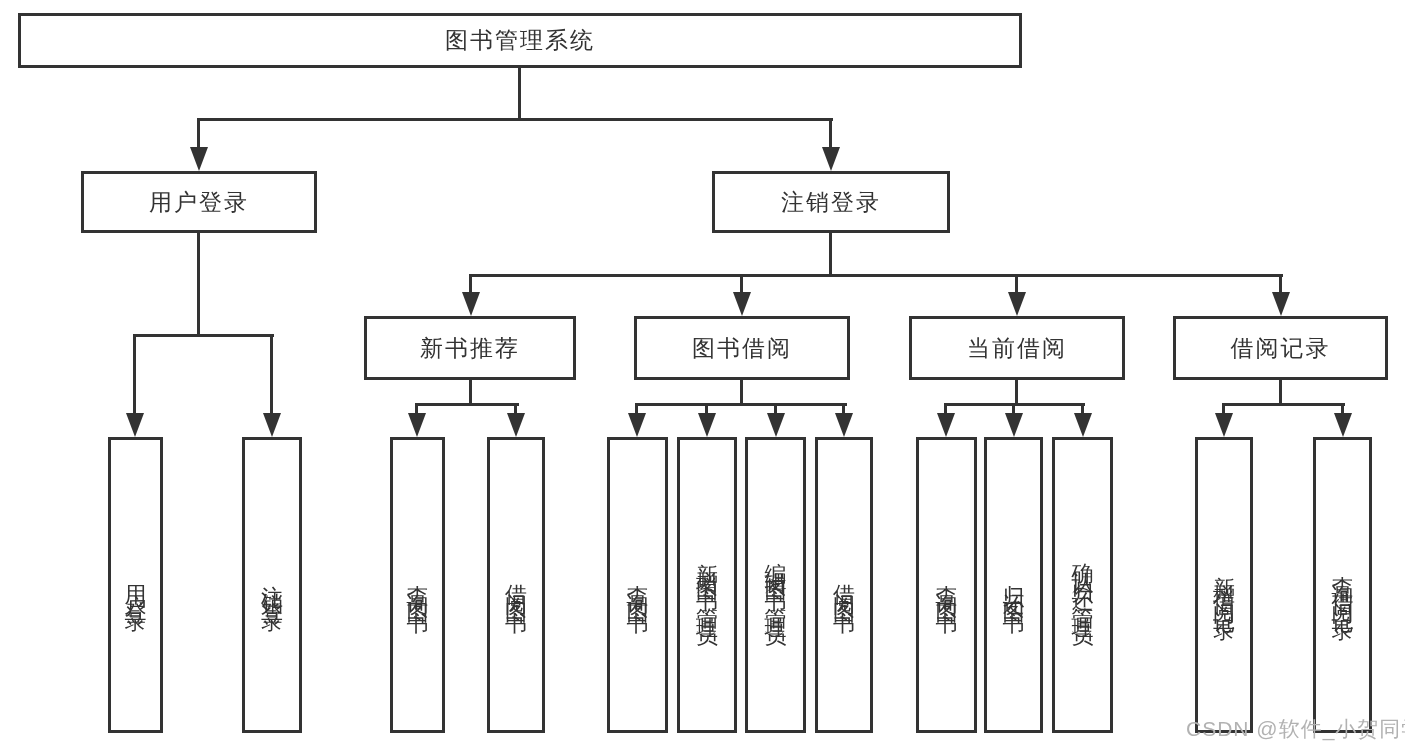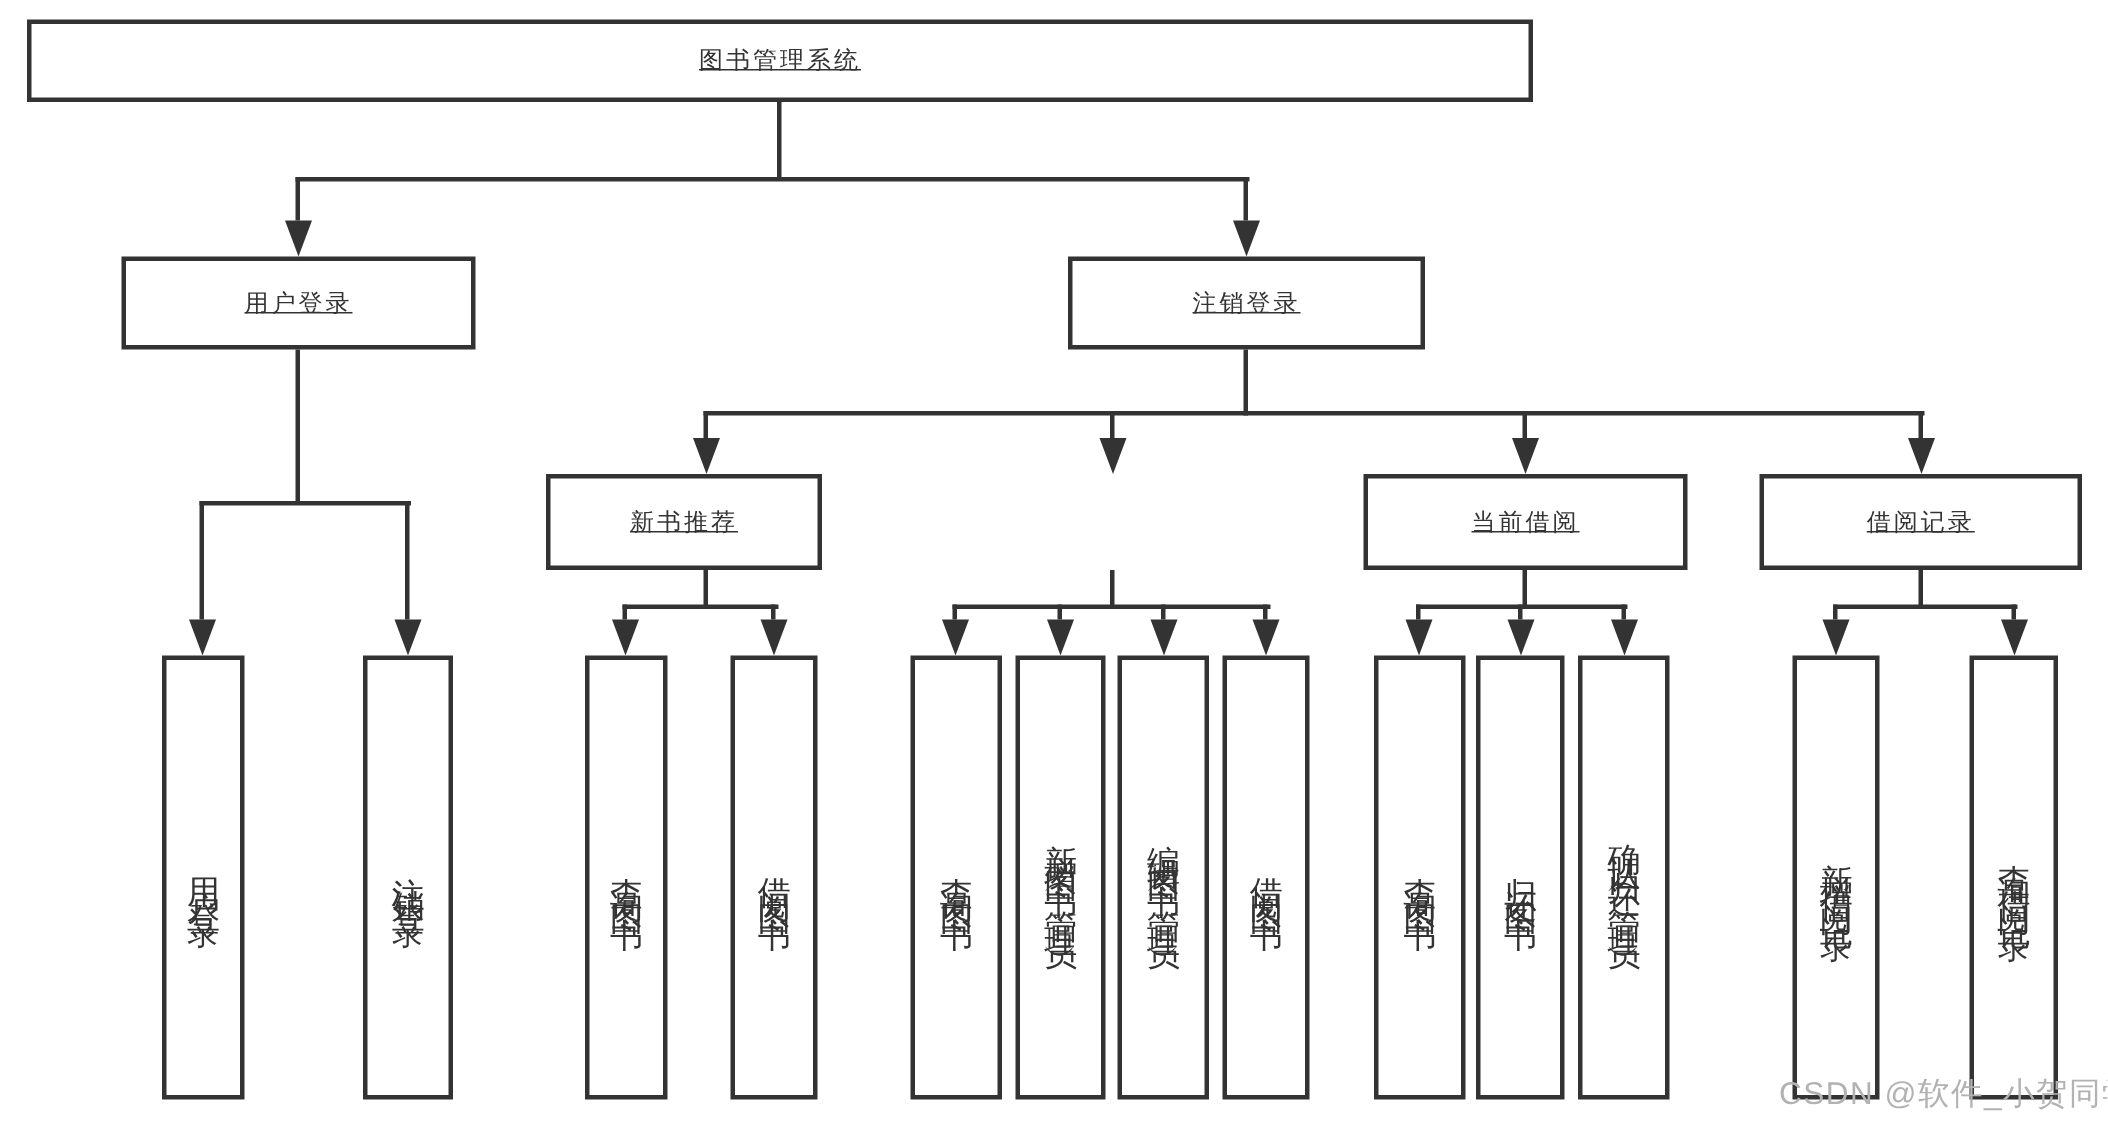--- a/index.html
+++ b/index.html
@@ -13,21 +13,21 @@
   .box{
     position:absolute;
     box-sizing:border-box;
     border:3px solid #333333;
     background:#ffffff;
     display:flex;
     align-items:center;
     justify-content:center;
     color:#333333;
   }
-  .hbox{font-size:16px;letter-spacing:2px;white-space:nowrap;text-decoration:underline;}
+  .hbox{font-size:23px;letter-spacing:2px;white-space:nowrap;}
   .vbox span{
     writing-mode:vertical-rl;
     text-orientation:mixed;
     font-size:22px;
     letter-spacing:9px;
     line-height:1.1;
     white-space:nowrap;
   }
   .vl{position:absolute;width:3px;background:#333333;}
   .hl{position:absolute;height:3px;background:#333333;}
@@ -81,22 +81,25 @@
   <div class="hl" style="left:469px;top:274px;width:814px;"></div>
   <div class="vl" style="left:469px;top:274px;height:18px;"></div>
   <div class="ah" style="left:462px;top:292px;"></div>
   <div class="vl" style="left:740px;top:274px;height:18px;"></div>
   <div class="ah" style="left:733px;top:292px;"></div>
   <div class="vl" style="left:1015px;top:274px;height:18px;"></div>
   <div class="ah" style="left:1008px;top:292px;"></div>
   <div class="vl" style="left:1279px;top:274px;height:18px;"></div>
   <div class="ah" style="left:1272px;top:292px;"></div>
 
-  <div class="box hbox" style="left:364px;top:316px;width:184px;height:64px;">
+  <div class="box hbox" style="left:364px;top:316px;width:212px;height:64px;">
     <span>新书推荐</span>
+  </div>
+  <div class="box hbox" style="left:634px;top:316px;width:216px;height:64px;">
+    <span>图书借阅</span>
   </div>
   <div class="box hbox" style="left:909px;top:316px;width:216px;height:64px;">
     <span>当前借阅</span>
   </div>
   <div class="box hbox" style="left:1173px;top:316px;width:215px;height:64px;">
     <span>借阅记录</span>
   </div>
 
   <div class="vl" style="left:469px;top:380px;height:26px;"></div>
   <div class="hl" style="left:415px;top:403px;width:104px;"></div>

